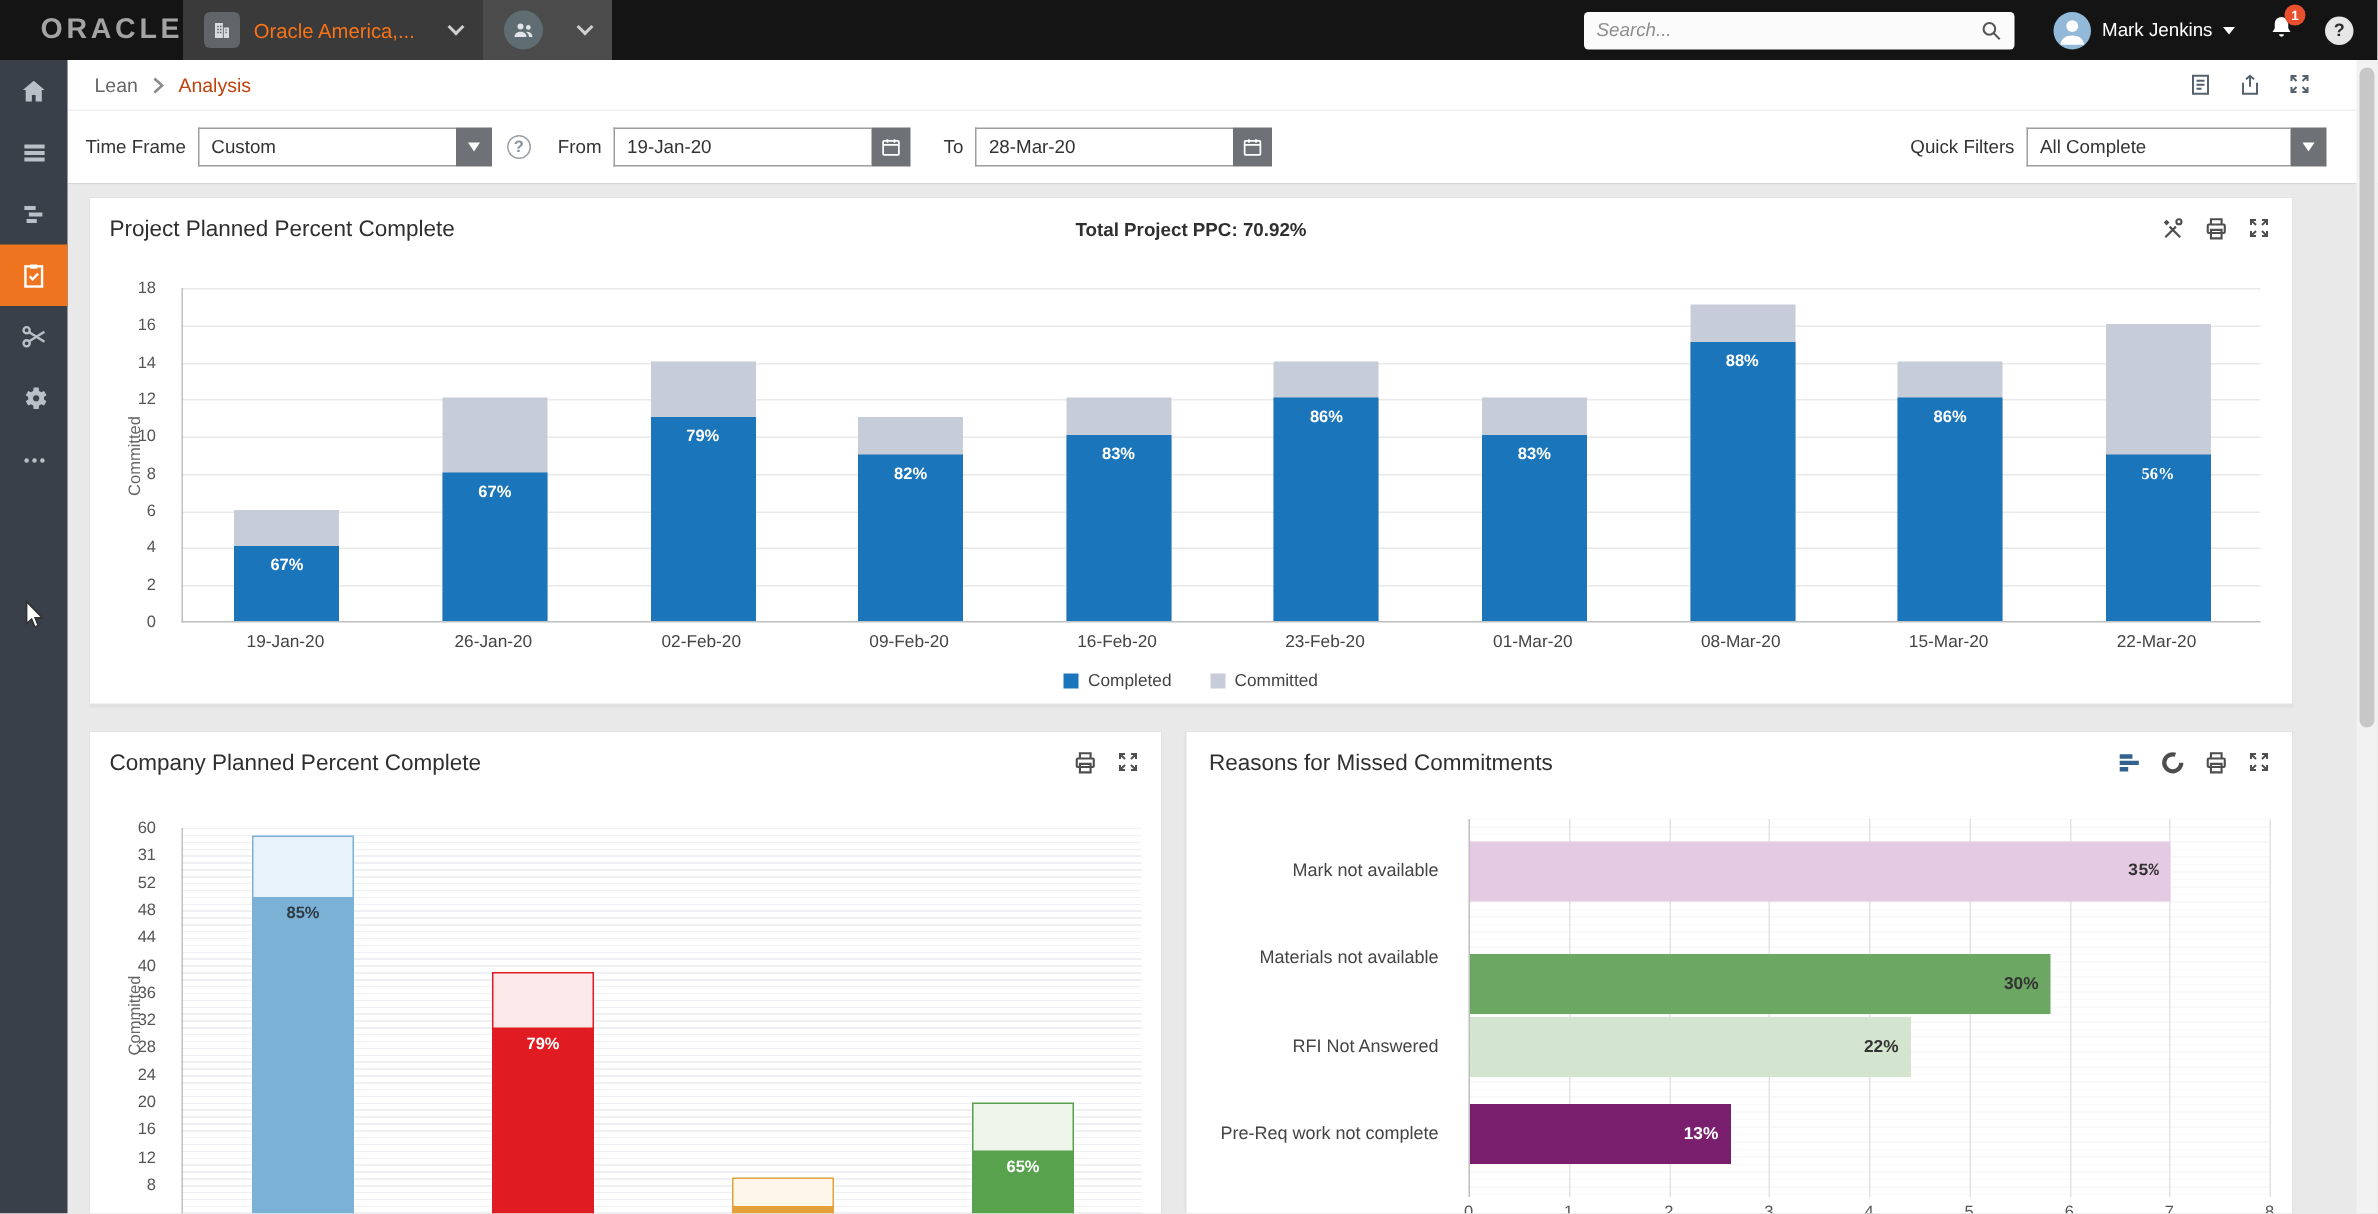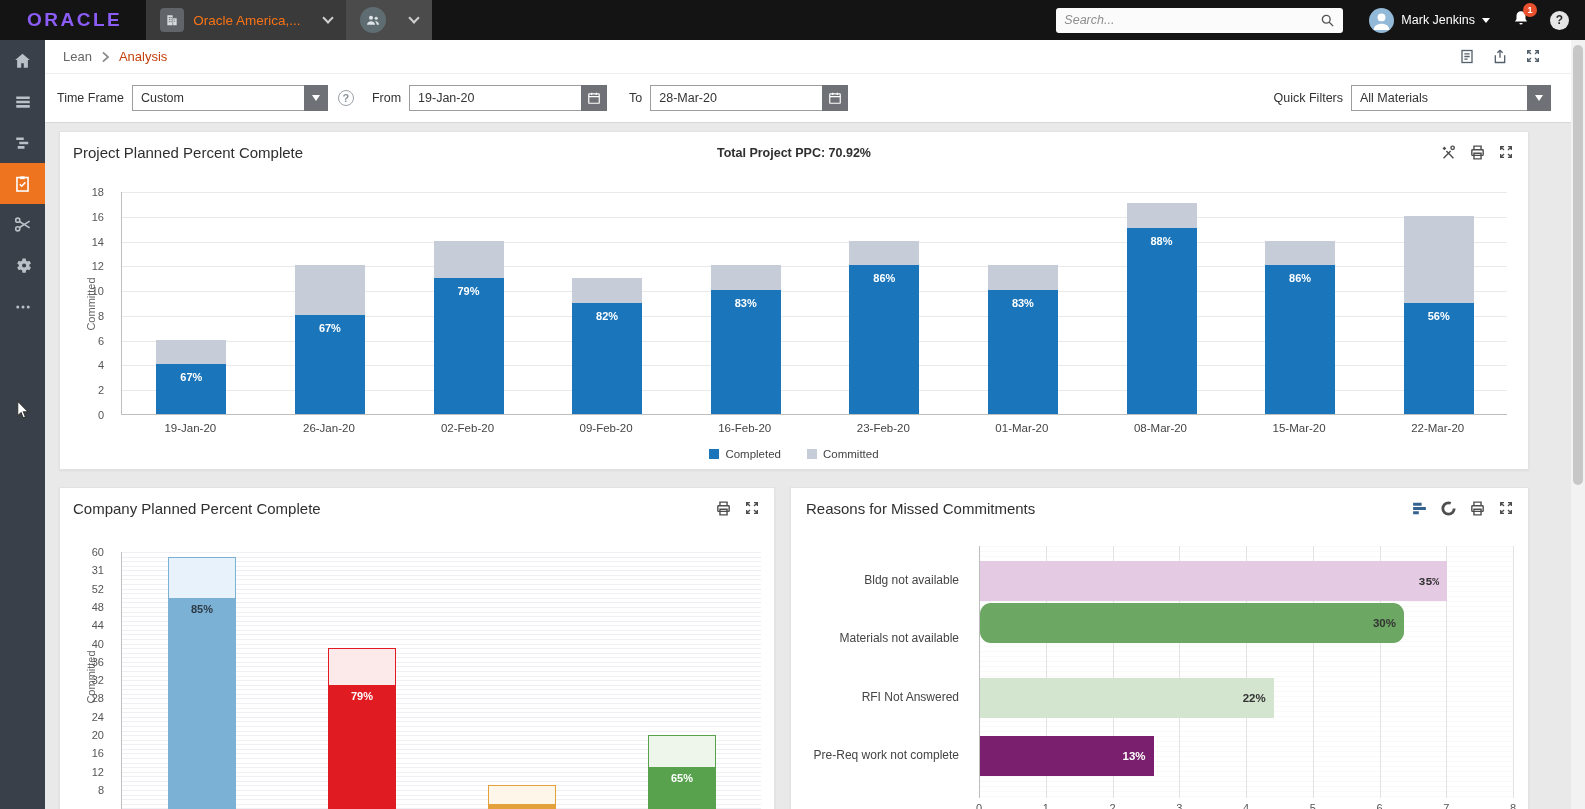--- a/index.html
+++ b/index.html
@@ -3,22 +3,22 @@
 <meta charset="utf-8">
 <style>
   * { margin:0; padding:0; box-sizing:border-box; }
   html,body { width:1585px; height:809px; overflow:hidden; background:#e9e9ea;
     font-family:"Liberation Sans","DejaVu Sans",sans-serif; }
   .app { position:relative; width:1585px; height:809px; }
 
   
   .topbar { position:absolute; left:0; top:0; width:100%; height:40px; background:#141414;
     display:flex; align-items:center; z-index:5; }
-  .logo { color:#8b5cf6; font-size:19px; font-weight:bold; letter-spacing:2.5px;
-    margin-left:27px; margin-right:24px; }
+  .logo { color:#a3a3a3; font-size:19px; font-weight:bold; letter-spacing:2.5px;
+    margin-left:27px; }
   .hdr-sel { height:40px; display:flex; align-items:center; cursor:pointer; }
   .org { background:#3a3a3a; padding:0 14px; gap:9px; }
   .proj { background:#4b4b4b; padding:0 14px; gap:10px; }
   .org-chip { width:24px; height:24px; border-radius:4px; background:#61656a;
     display:flex; align-items:center; justify-content:center; }
   .proj-chip { width:26px; height:26px; border-radius:50%; background:#5f6d72;
     display:flex; align-items:center; justify-content:center; }
   .org-label { color:#f97316; font-size:13.5px; }
   .proj-text { display:flex; flex-direction:column; line-height:1.2; }
   .proj-title { color:#fff; font-size:13.5px; font-weight:bold; }
@@ -315,21 +315,21 @@
             <rect x="3" y="5" width="18" height="16" rx="1"></rect>
             <path d="M3 9.5h18M8 3v4M16 3v4"></path>
           </svg>
       </span>
     </span>
 
     <span class="fspacer"></span>
 
     <span class="flabel">Quick Filters</span>
     <span class="select" style="margin-right:22px;">
-      <span class="sel-box" style="width:176px;">All Materials</span>
+      <span class="sel-box" style="width:176px;">All Complete</span>
       <span class="sel-btn">
           <span class="tri"></span>
         </span>
     </span>
   </div>
 
   <main class="content">
 
     <section class="card" id="card1">
       <div class="card-title">Project Planned Percent Complete</div>
@@ -413,21 +413,21 @@
           </div>
           <div class="bar" style="left: 1004.5px; width: 70px; height: 210.611px; background: rgb(198, 205, 217);"></div>
           <div class="bar" style="left: 1004.5px; width: 70px; height: 185.833px; background: rgb(26, 117, 186);">
             <div class="barlabel">88%</div>
           </div>
           <div class="bar" style="left: 1143.1px; width: 70px; height: 173.444px; background: rgb(198, 205, 217);"></div>
           <div class="bar" style="left: 1143.1px; width: 70px; height: 148.667px; background: rgb(26, 117, 186);">
             <div class="barlabel">86%</div>
           </div>
           <div class="bar" style="left: 1281.7px; width: 70px; height: 198.222px; background: rgb(198, 205, 217);"></div>
-          <div class="bar" style="left: 1281.7px; width: 70px; height: 111.5px; background: rgb(26, 117, 186);">
+          <div class="bar" style="left: 1281.7px; width: 70px; height: 111.5px; background: rgb(26, 117, 186); font-family: Liberation Serif, serif;">
             <div class="barlabel">56%</div>
           </div>
         </div>
       <div id="c1-xaxis">
           <div class="xtick" style="left: 69.3px;">19-Jan-20</div>
           <div class="xtick" style="left: 207.9px;">26-Jan-20</div>
           <div class="xtick" style="left: 346.5px;">02-Feb-20</div>
           <div class="xtick" style="left: 485.1px;">09-Feb-20</div>
           <div class="xtick" style="left: 623.7px;">16-Feb-20</div>
           <div class="xtick" style="left: 762.3px;">23-Feb-20</div>
@@ -521,39 +521,39 @@
               <path d="M7 13h10v8H7z"></path>
             </svg>
         </span>
         <span>
           <svg width="16" height="16" viewBox="0 0 24 24" fill="none" stroke="currentColor" stroke-width="2">
               <path d="M4 9V4h5M15 4h5v5M20 15v5h-5M9 20H4v-5M4 4l5 5M20 4l-5 5M20 20l-5-5M4 20l5-5"></path>
             </svg>
         </span>
       </div>
       <div id="c3-cats">
-          <div class="cat" style="top: 27px;">Bldg not available</div>
+          <div class="cat" style="top: 27px;">Mark not available</div>
           <div class="cat" style="top: 85.33px;">Materials not available</div>
           <div class="cat" style="top: 143.66px;">RFI Not Answered</div>
           <div class="cat" style="top: 201.99px;">Pre-Req work not complete</div>
         </div>
       <div id="c3-area">
           <div class="vgrid axis" style="left: 0px;"></div>
           <div class="vgrid" style="left: 66.75px;"></div>
           <div class="vgrid" style="left: 133.5px;"></div>
           <div class="vgrid" style="left: 200.25px;"></div>
           <div class="vgrid" style="left: 267px;"></div>
           <div class="vgrid" style="left: 333.75px;"></div>
           <div class="vgrid" style="left: 400.5px;"></div>
           <div class="vgrid" style="left: 467.25px;"></div>
           <div class="vgrid" style="left: 534px;"></div>
           <div class="hbar" style="top: 15px; width: 467.25px; background: rgb(229, 202, 227); font-family: Liberation Mono, monospace;">
             <div class="hbarlabel" style="color: rgb(51, 51, 51);">35%</div>
           </div>
-          <div class="hbar" style="top: 57px; width: 424px; background: rgb(108, 167, 99); border-radius: 11px;">
+          <div class="hbar" style="top: 90px; width: 387px; background: rgb(108, 167, 99);">
             <div class="hbarlabel" style="color: rgb(51, 51, 51);">30%</div>
           </div>
           <div class="hbar" style="top: 131.66px; width: 293.7px; background: rgb(211, 229, 207);">
             <div class="hbarlabel" style="color: rgb(51, 51, 51);">22%</div>
           </div>
           <div class="hbar" style="top: 189.99px; width: 173.55px; background: rgb(122, 31, 110);">
             <div class="hbarlabel" style="color: rgb(255, 255, 255);">13%</div>
           </div>
         </div>
       <div id="c3-xaxis">

